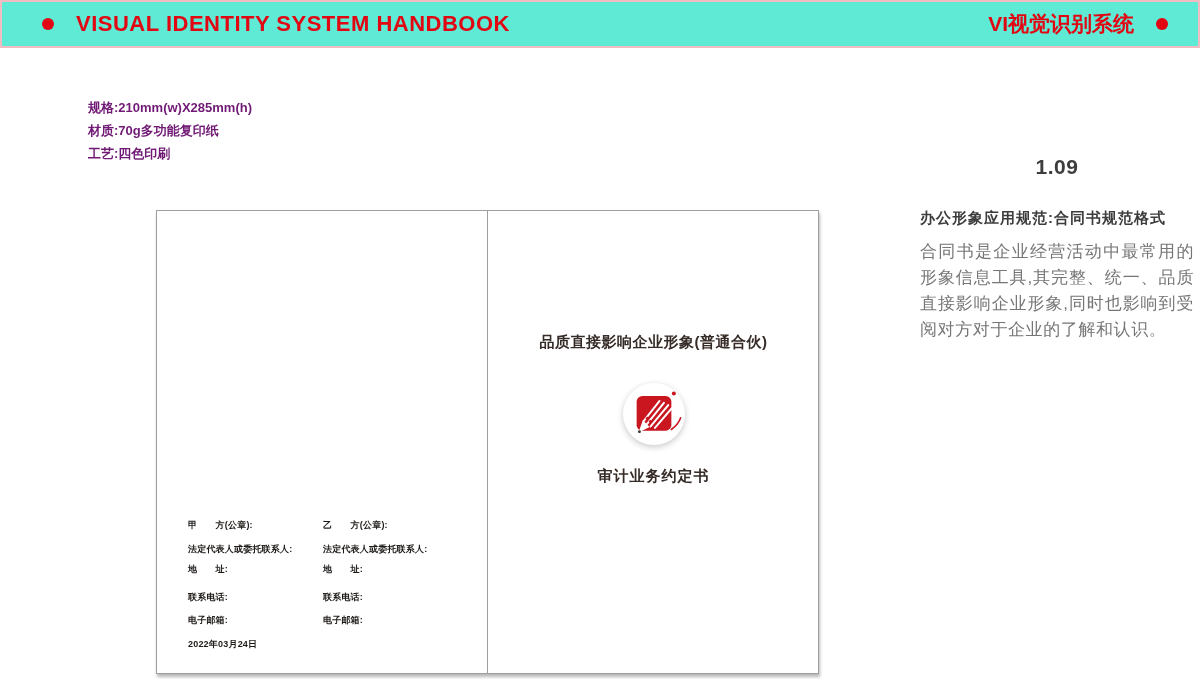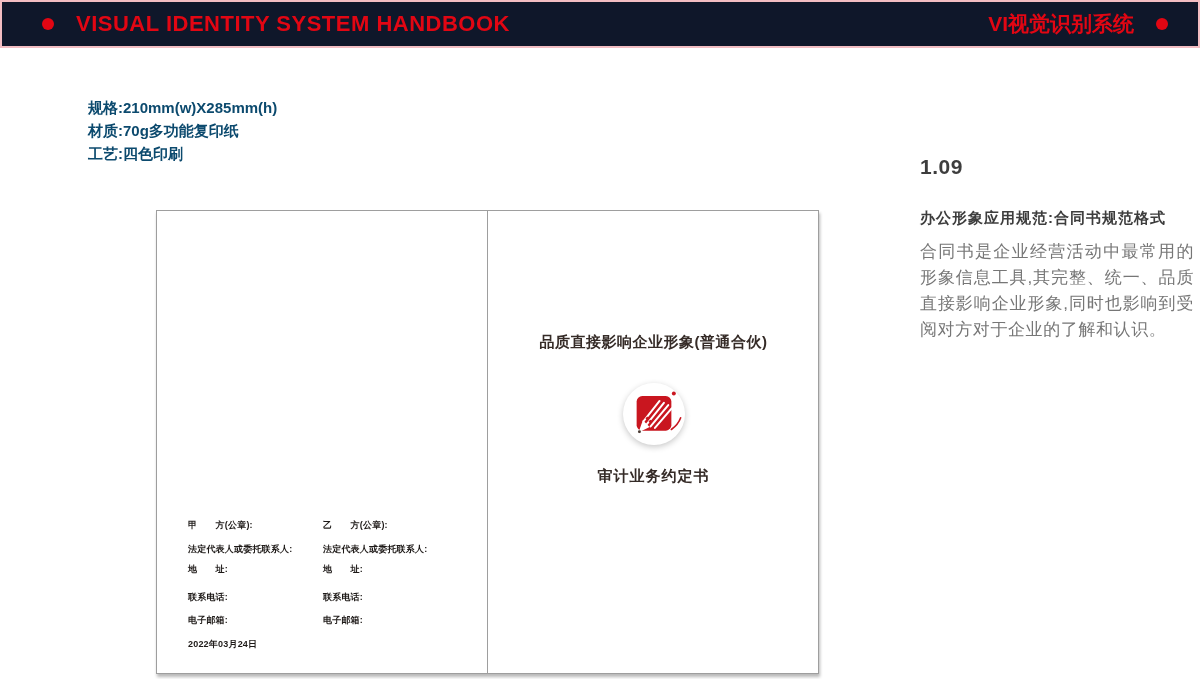--- a/index.html
+++ b/index.html
@@ -3,47 +3,47 @@
 <meta charset="utf-8">
 <style>
   * { margin: 0; padding: 0; box-sizing: border-box; }
   html, body { width: 1200px; height: 679px; background: #ffffff; overflow: hidden;
     font-family: "Liberation Sans", sans-serif; }
   .stage { position: relative; width: 1200px; height: 679px; background: #fff; }
 
   
   .header {
     position: absolute; left: 0; top: 0; width: 1200px; height: 48px;
-    background: #0f172a; border: 2px solid #f2bdc2;
+    background: #5eead4; border: 2px solid #f2bdc2;
     display: flex; align-items: center;
   }
   .dot {
     width: 12px; height: 12px; border-radius: 50%; background: #e20613;
     display: inline-block; flex: 0 0 auto;
   }
   .dot.left { margin-left: 40px; }
   .dot.right { margin-right: 30px; margin-left: 22px; }
   .hb-title {
     margin-left: 22px; font-size: 22px; font-weight: bold; color: #e20613;
     letter-spacing: 0.5px; white-space: nowrap;
   }
   .header .spacer { flex: 1 1 auto; }
   .vi-title {
     font-size: 21px; font-weight: bold; color: #e20613; white-space: nowrap;
   }
 
   
   .specs {
     position: absolute; left: 88px; top: 96px;
-    color: #0c4a6e; font-size: 15px; line-height: 23px; font-weight: bold;
+    color: #701a75; font-size: 13px; line-height: 23px; font-weight: bold;
   }
 
   
   .section-info { position: absolute; left: 920px; top: 155px; width: 274px; }
-  .section-number { font-size: 21px; font-weight: bold; color: #3d3d3d; letter-spacing: 0.5px; }
+  .section-number { font-size: 21px; font-weight: bold; color: #3d3d3d; letter-spacing: 0.5px; text-align: center; }
   .section-heading {
     margin-top: 30px; font-size: 15px; font-weight: bold; color: #3d3d3d;
     letter-spacing: 1px; white-space: nowrap;
   }
   .section-desc {
     margin-top: 11px; font-size: 17px; color: #767676; line-height: 26px;
     text-align: justify; letter-spacing: 0.6px;
   }
 
   

